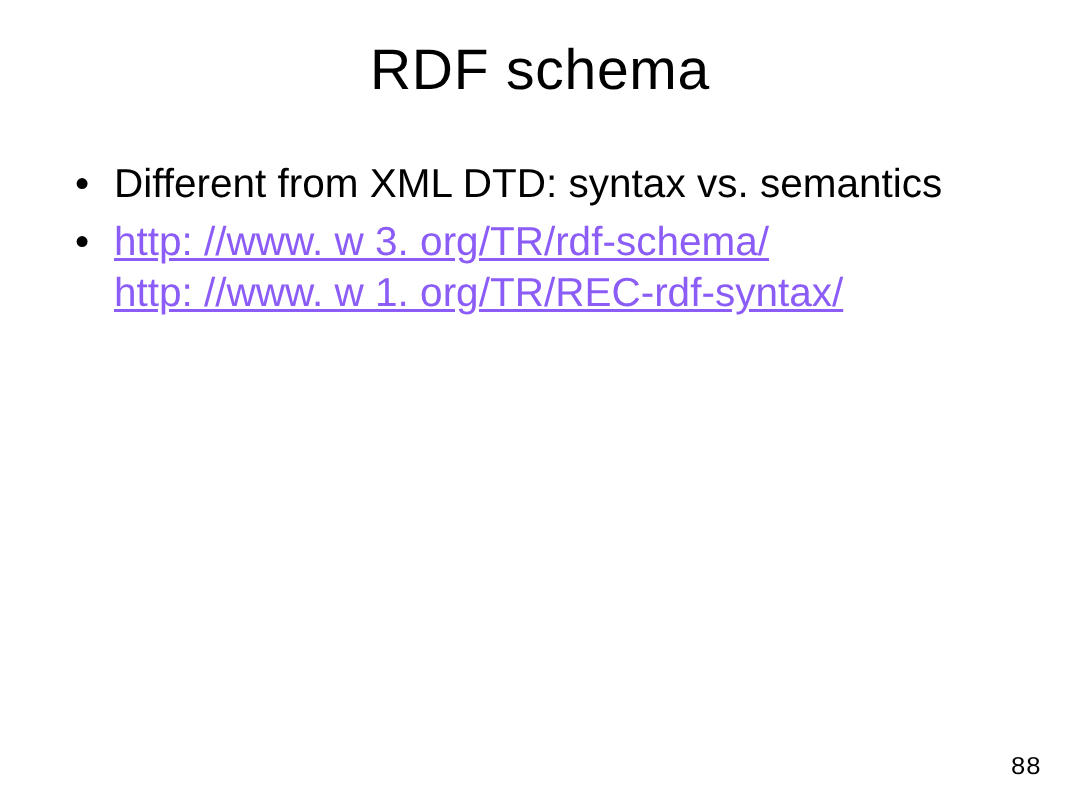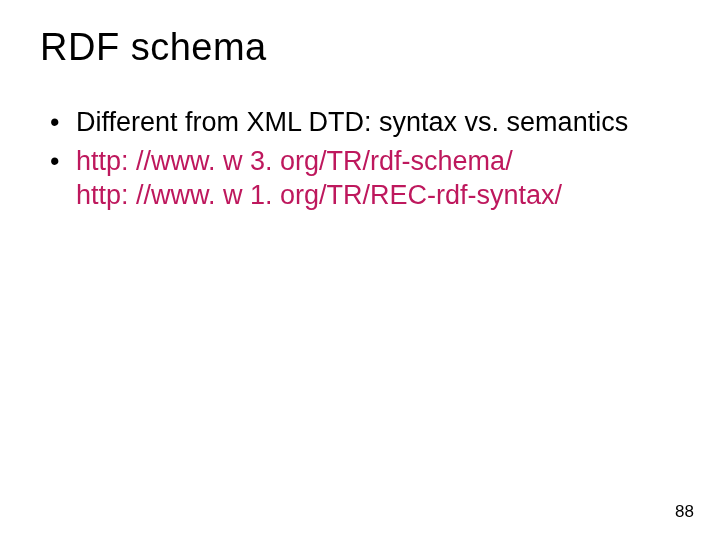--- a/index.html
+++ b/index.html
@@ -12,20 +12,21 @@
     color: #000000;
   }
   .slide {
     box-sizing: border-box;
     width: 720px;
     height: 540px;
     padding: 20px 40px 20px 40px;
     position: relative;
   }
   .title {
+    text-align: center;
     font-size: 38px;
     font-weight: 400;
     margin-top: 6px;
     margin-bottom: 36px;
     letter-spacing: 0.5px;
   }
   ul.bullets {
     list-style: none;
     padding: 0;
     margin: 0 0 12px 6px;
@@ -41,28 +42,29 @@
     content: "•";
     position: absolute;
     left: 4px;
     top: 0;
     font-size: 27px;
   }
   .italic {
     font-style: italic;
   }
   a.link {
-    color: #be185d;
+    color: #8b5cf6;
+    text-decoration: underline;
   }
   .page-number {
     position: absolute;
     right: 26px;
     bottom: 18px;
     font-size: 17px;
-    font-family: Liberation Sans, sans-serif;
+    font-family: Liberation Mono, monospace;
   }
 </style>
 </head>
 <body>
 
 <div class="slide">
 
   <div class="title">RDF schema</div>
 
   <ul class="bullets">

